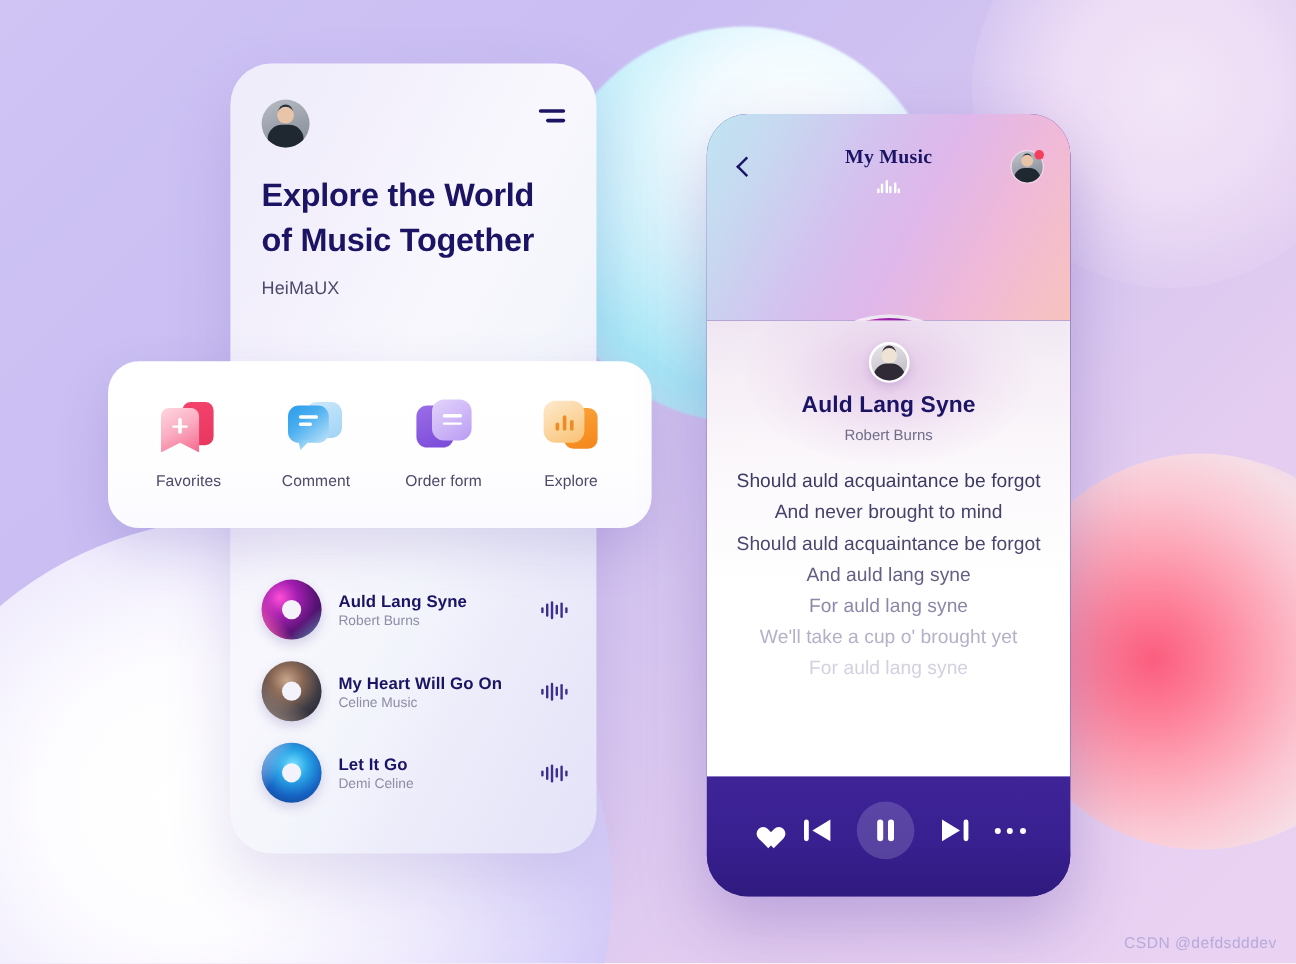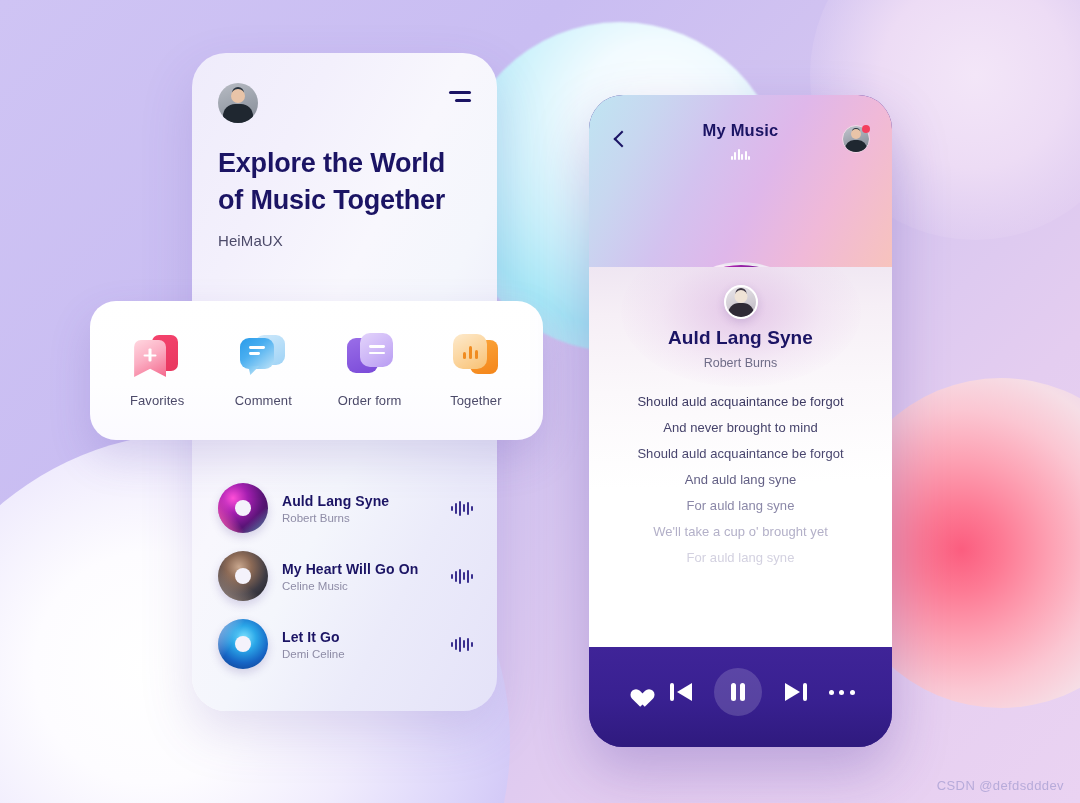--- a/index.html
+++ b/index.html
@@ -167,20 +167,21 @@
     width: 303px; height: 652px;
     border-radius: 34px;
     background: #3a2292;
     box-shadow: 0 24px 56px rgba(75, 48, 160, 0.27);
     overflow: hidden;
   }
 
   #phone-top {
     position: absolute; left: 0; top: 0; width: 100%; height: 172px;
     background: linear-gradient(118deg, #bfe5f2 0%, #c8d7f0 18%, #d3c2ef 38%, #dfb7ea 56%, #f0b9d8 76%, #f7c3bd 100%);
+    font-family: Liberation Serif, serif;
   }
 
   #phone-header { position: relative; display: flex; align-items: center; justify-content: space-between; padding: 30px 22px 0 22px; }
 
   #back-chevron { width: 17px; height: 17px; position: relative; cursor: pointer; flex: none; }
   #back-chevron::before { content:""; position: absolute; left: 5px; top: 2px; width: 10px; height: 10px;
     border-left: 2.2px solid #1b1464; border-bottom: 2.2px solid #1b1464; transform: rotate(45deg); }
 
   #phone-title-wrap { position: absolute; left: 0; right: 0; top: 26px; text-align: center; pointer-events: none; }
   #phone-title { font-size: 16.5px; font-weight: 700; color: #1b1464; letter-spacing: .2px; }
@@ -230,21 +231,21 @@
     border-radius: 50%; background: #efe3d6; transform: translateX(-50%); box-shadow: 0 -3px 0 -1px #3a3340; }
   #artist-badge::after { content:""; position: absolute; left: 50%; top: 16px; width: 26px; height: 20px;
     border-radius: 11px 11px 0 0; background: #2f2a36; transform: translateX(-50%); }
 
   #song-title { position: absolute; left: 0; right: 0; top: 60px; text-align: center;
     font-size: 19px; font-weight: 700; color: #1b1464; letter-spacing: .1px; }
   #song-artist { position: absolute; left: 0; right: 0; top: 89px; text-align: center;
     font-size: 12.5px; color: #6f6d88; }
 
   #lyrics { position: absolute; left: 14px; right: 14px; top: 122px; text-align: center; }
-  .lyric { font-size: 13px; line-height: 26px; color: #3d3a63; letter-spacing: .05px; }
+  .lyric { font-size: 16px; line-height: 26px; color: #3d3a63; letter-spacing: .05px; }
 
   
   #progress-row { position: absolute; left: 20px; right: 20px; bottom: 34px; display: flex; align-items: center; gap: 9px; }
   .time-label { font-size: 9px; color: #6f6d88; letter-spacing: .2px; flex: none; }
   #waveform { flex: 1; display: flex; align-items: center; justify-content: space-between; height: 24px; cursor: pointer; }
   #waveform i { width: 2px; border-radius: 1px; display: block; }
 
   
   #controls { position: absolute; left: 0; bottom: 0; width: 100%; height: 100px;
     background: linear-gradient(180deg, #3f2498 0%, #382090 55%, #2f1a7e 100%);
@@ -396,21 +397,21 @@
     <div class="quick-item">
       <div class="quick-icon">
         <span class="au-back"></span>
         <span class="au-front"></span>
         <span class="au-bars">
             <i style="height:7px"></i>
             <i style="height:13px"></i>
             <i style="height:9px"></i>
           </span>
       </div>
-      <div class="quick-label">Together</div>
+      <div class="quick-label">Explore</div>
     </div>
 
   </div>
 
   <div id="right-phone">
 
     <div id="phone-top">
       <div id="phone-header">
         <div id="back-chevron"></div>
         <div id="avatar-right">

